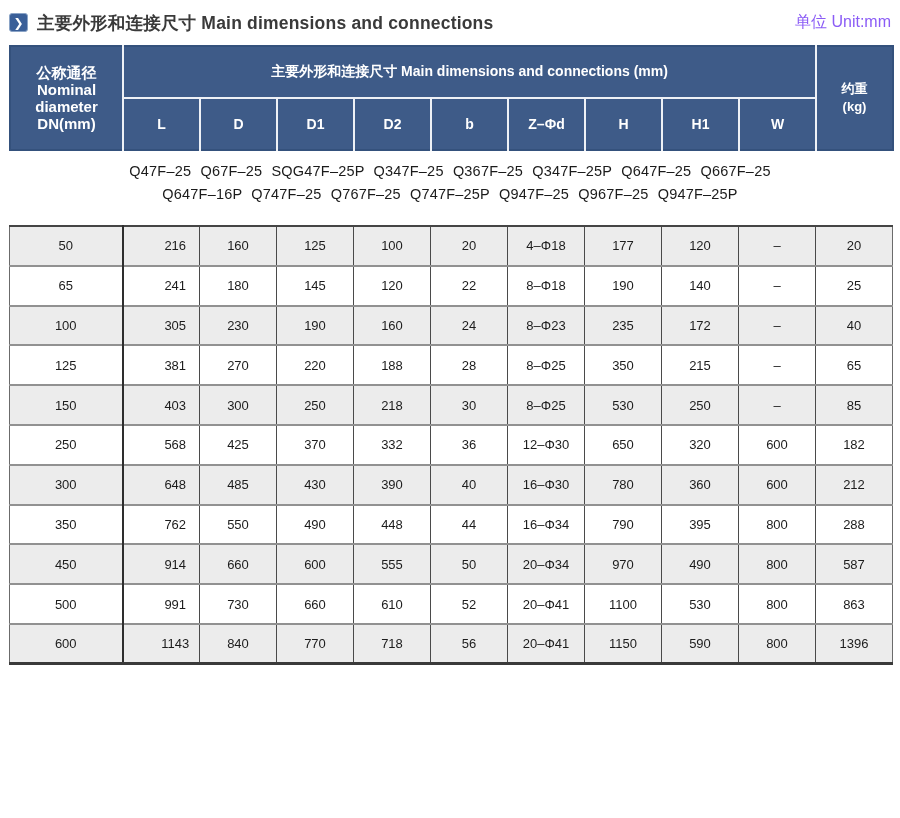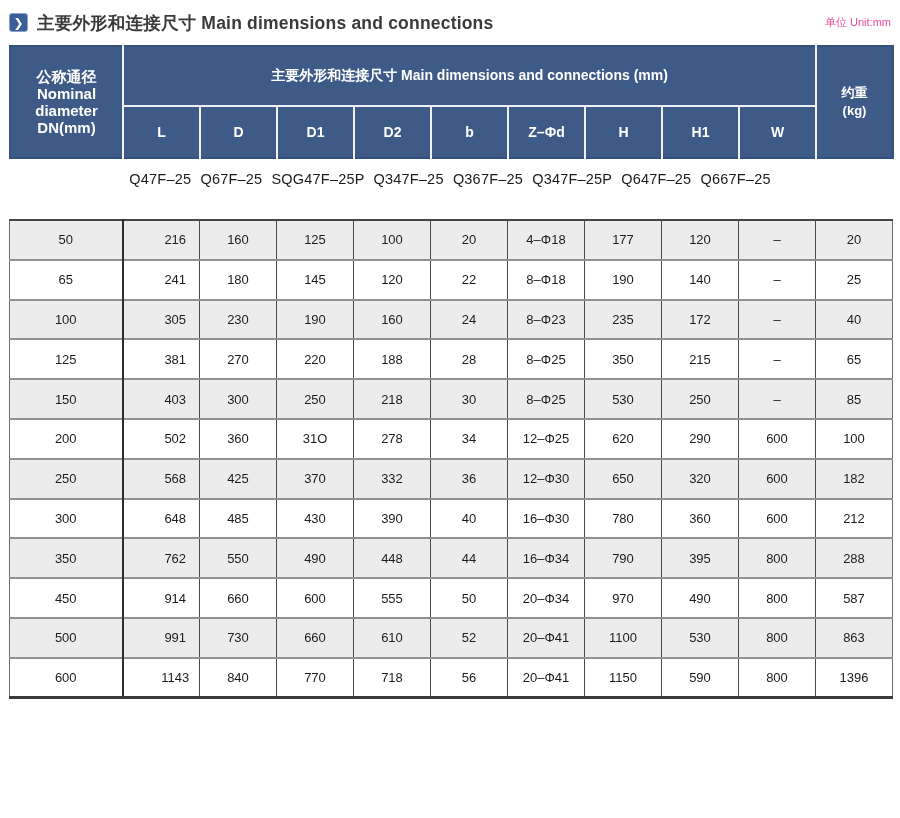--- a/index.html
+++ b/index.html
@@ -25,50 +25,50 @@
     border-radius: 3px;
     color: #ffffff;
     font-size: 12px; font-weight: bold;
     display: flex; align-items: center; justify-content: center;
     line-height: 1;
   }
   .page-title {
     font-size: 17.5px; font-weight: bold; color: #3a3a3a;
     letter-spacing: 0.2px;
   }
-  .unit-label { font-size: 11px; color: #ec4899; }
+  .unit-label { font-size: 16px; color: #8b5cf6; }
 
   
   table { border-collapse: collapse; table-layout: fixed; width: 881px; }
   col.c-first  { width: 113px; }
   col.c-mid    { width: 77px; }
 
   
   .head-tbl { background: #3e5b88; border: 2px solid #34517c; }
   .head-tbl th {
     color: #ffffff; font-weight: bold; text-align: center; vertical-align: middle;
   }
   .th-nominal {
     font-size: 15px; line-height: 17px;
     border-right: 2px solid #eef1f6;
   }
   .th-group {
-    height: 60px; font-size: 14px;
+    height: 52px; font-size: 14px;
     border-right: 2px solid #eef1f6;
     border-bottom: 2px solid #eef1f6;
   }
   .th-sub {
     height: 52px; font-size: 14px;
     border-right: 2px solid #eef1f6;
   }
   .th-weight { font-size: 13px; line-height: 18px; margin-top: 33px; }
 
   
   .models-block {
-    height: 60px; padding-top: 9px;
+    height: 74px; padding-top: 9px;
     text-align: center;
   }
   .model-line {
     font-size: 14.5px; line-height: 23px; color: #1b1b1b;
     word-spacing: 5px; letter-spacing: 0.2px;
   }
 
   
   .body-tbl {
     border-top: 2px solid #454545;
@@ -138,20 +138,21 @@
       <th class="th-sub">Z–Φd</th>
       <th class="th-sub">H</th>
       <th class="th-sub">H1</th>
       <th class="th-sub">W</th>
     </tr>
     </tbody>
   </table>
 
   <div class="models-block">
     <div class="model-line">Q47F–25 Q67F–25 SQG47F–25P Q347F–25 Q367F–25 Q347F–25P Q647F–25 Q667F–25</div>
+    <div class="model-line">Q647F–16P Q747F–25 Q767F–25 Q747F–25P Q947F–25 Q967F–25 Q947F–25P</div>
   </div>
 
   <table class="body-tbl">
     <colgroup>
       <col class="c-first">
         <col class="c-mid">
         <col class="c-mid">
         <col class="c-mid">
         <col class="c-mid">
       <col class="c-mid">
@@ -219,33 +220,20 @@
           <td>403</td>
           <td>300</td>
           <td>250</td>
           <td>218</td>
           <td>30</td>
           <td>8–Φ25</td>
           <td>530</td>
           <td>250</td>
           <td>–</td>
           <td>85</td>
-        </tr>
-        <tr>
-          <td>200</td>
-          <td>502</td>
-          <td>360</td>
-          <td>31O</td>
-          <td>278</td>
-          <td>34</td>
-          <td>12–Φ25</td>
-          <td>620</td>
-          <td>290</td>
-          <td>600</td>
-          <td>100</td>
         </tr>
         <tr>
           <td>250</td>
           <td>568</td>
           <td>425</td>
           <td>370</td>
           <td>332</td>
           <td>36</td>
           <td>12–Φ30</td>
           <td>650</td>

